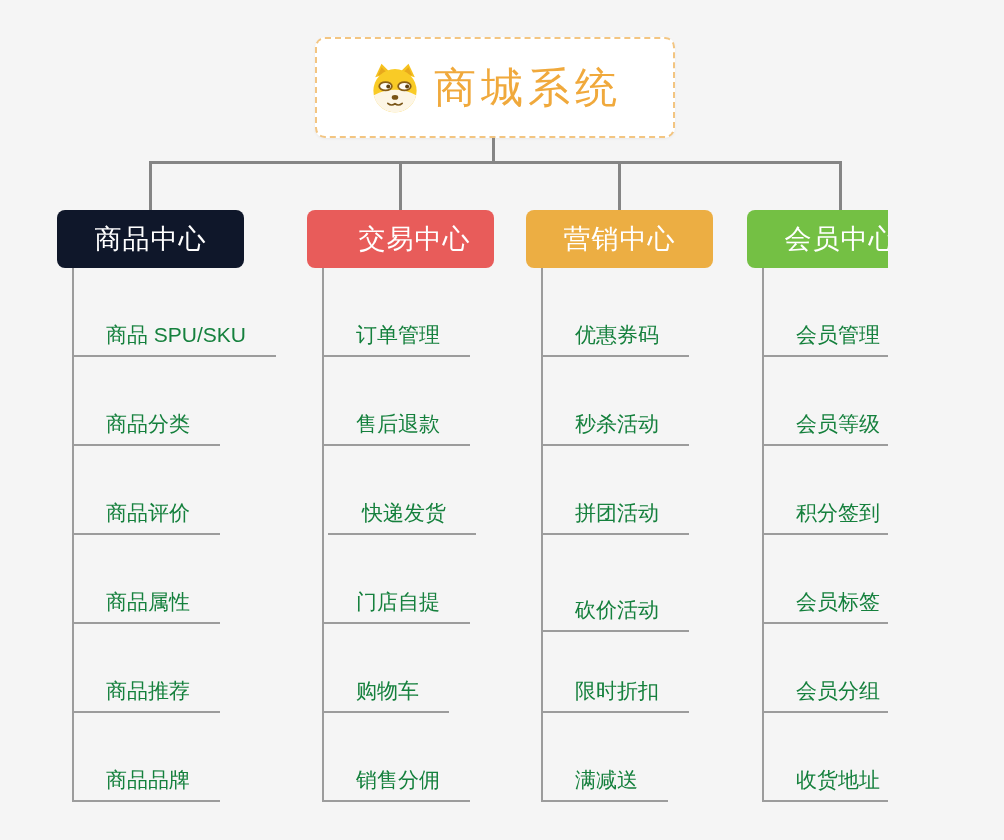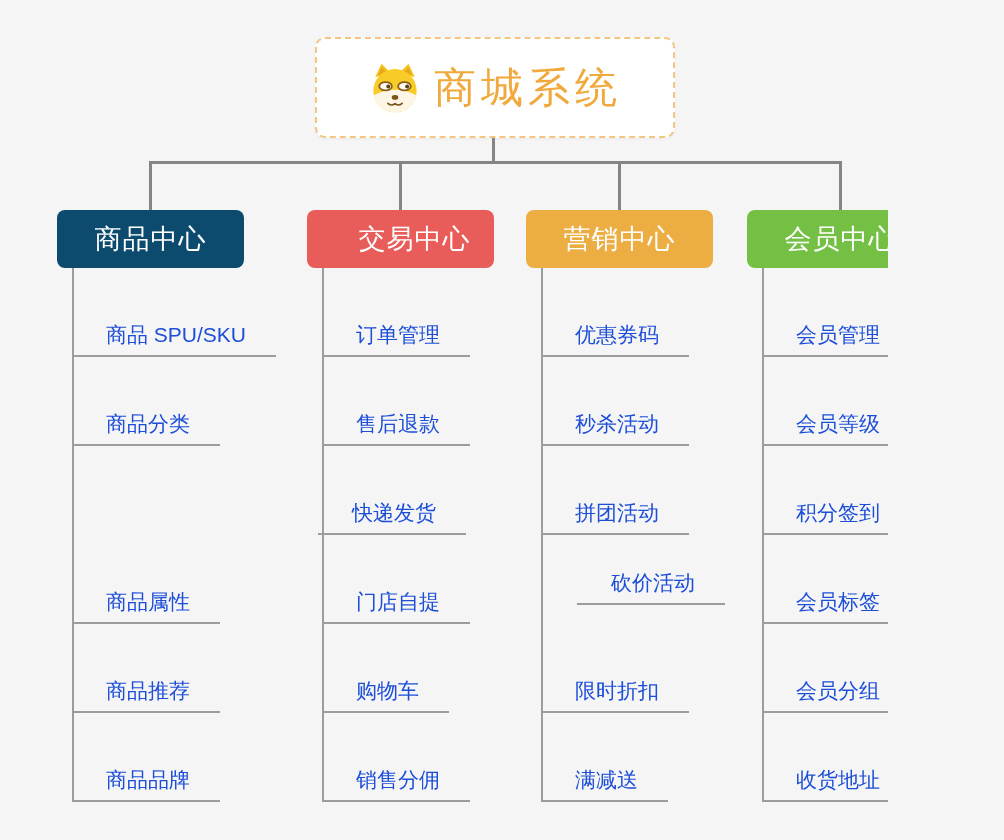--- a/index.html
+++ b/index.html
@@ -54,21 +54,21 @@
     letter-spacing: 1px;
     white-space: nowrap;
   }
 
   
   .child {
     position: absolute;
     white-space: nowrap;
     font-size: 21px;
     line-height: 24px;
-    color: #1d4ed8;
+    color: #15803d;
     padding: 0 30px 8px 34px;
     border-bottom: 2px solid #9c9c9c;
   }
 </style>
 </head>
 <body>
 
 <div id="canvas">
 
   <div class="root-node">
@@ -86,43 +86,44 @@
       <ellipse cx="30" cy="38.5" rx="3.6" ry="2.6" fill="#7a5517"></ellipse>
       <path d="M22 45 Q26 48.5 30 45.5 Q34 48.5 38 45" stroke="#7a5517" stroke-width="1.8" fill="none" stroke-linecap="round"></path>
     </svg>
     <div class="root-title">商城系统</div>
   </div>
 
   <div class="line" style="left:492px; top:138px; width:3px; height:26px;"></div>
   <div class="line" style="left:149px; top:161px; width:692px; height:3px;"></div>
 
 <div class="line" style="left: 149px; top: 161px; width: 3px; height: 49px;"></div>
-    <div class="branch" style="left: 57px; background: #0c4a6e;">商品中心</div>
+    <div class="branch" style="left: 57px; background: #0f172a;">商品中心</div>
     <div class="trunk" style="left: 72px; top: 268px; height: 534px;"></div>
     <div class="child" style="left: 72px; top: 323px;">商品 SPU/SKU</div>
     <div class="child" style="left: 72px; top: 412px;">商品分类</div>
+    <div class="child" style="left: 72px; top: 501px;">商品评价</div>
     <div class="child" style="left: 72px; top: 590px;">商品属性</div>
     <div class="child" style="left: 72px; top: 679px;">商品推荐</div>
     <div class="child" style="left: 72px; top: 768px;">商品品牌</div>
     <div class="line" style="left: 399px; top: 161px; width: 3px; height: 49px;"></div>
     <div class="branch" style="left: 307px; background: rgb(232, 92, 90); padding-left: 28px;">交易中心</div>
     <div class="trunk" style="left: 322px; top: 268px; height: 534px;"></div>
     <div class="child" style="left: 322px; top: 323px;">订单管理</div>
     <div class="child" style="left: 322px; top: 412px;">售后退款</div>
-    <div class="child" style="left: 318px; top: 501px;">快递发货</div>
+    <div class="child" style="left: 328px; top: 501px;">快递发货</div>
     <div class="child" style="left: 322px; top: 590px;">门店自提</div>
     <div class="child" style="left: 322px; top: 679px;">购物车</div>
     <div class="child" style="left: 322px; top: 768px;">销售分佣</div>
     <div class="line" style="left: 618px; top: 161px; width: 3px; height: 49px;"></div>
     <div class="branch" style="left: 526px; background: rgb(236, 174, 67);">营销中心</div>
     <div class="trunk" style="left: 541px; top: 268px; height: 534px;"></div>
     <div class="child" style="left: 541px; top: 323px;">优惠券码</div>
     <div class="child" style="left: 541px; top: 412px;">秒杀活动</div>
     <div class="child" style="left: 541px; top: 501px;">拼团活动</div>
-    <div class="child" style="left: 541px; top: 571px; margin-left: 36px;">砍价活动</div>
+    <div class="child" style="left: 541px; top: 598px;">砍价活动</div>
     <div class="child" style="left: 541px; top: 679px;">限时折扣</div>
     <div class="child" style="left: 541px; top: 768px;">满减送</div>
     <div class="line" style="left: 839px; top: 161px; width: 3px; height: 49px;"></div>
     <div class="branch" style="left: 747px; background: rgb(116, 192, 68);">会员中心</div>
     <div class="trunk" style="left: 762px; top: 268px; height: 534px;"></div>
     <div class="child" style="left: 762px; top: 323px;">会员管理</div>
     <div class="child" style="left: 762px; top: 412px;">会员等级</div>
     <div class="child" style="left: 762px; top: 501px;">积分签到</div>
     <div class="child" style="left: 762px; top: 590px;">会员标签</div>
     <div class="child" style="left: 762px; top: 679px;">会员分组</div>

